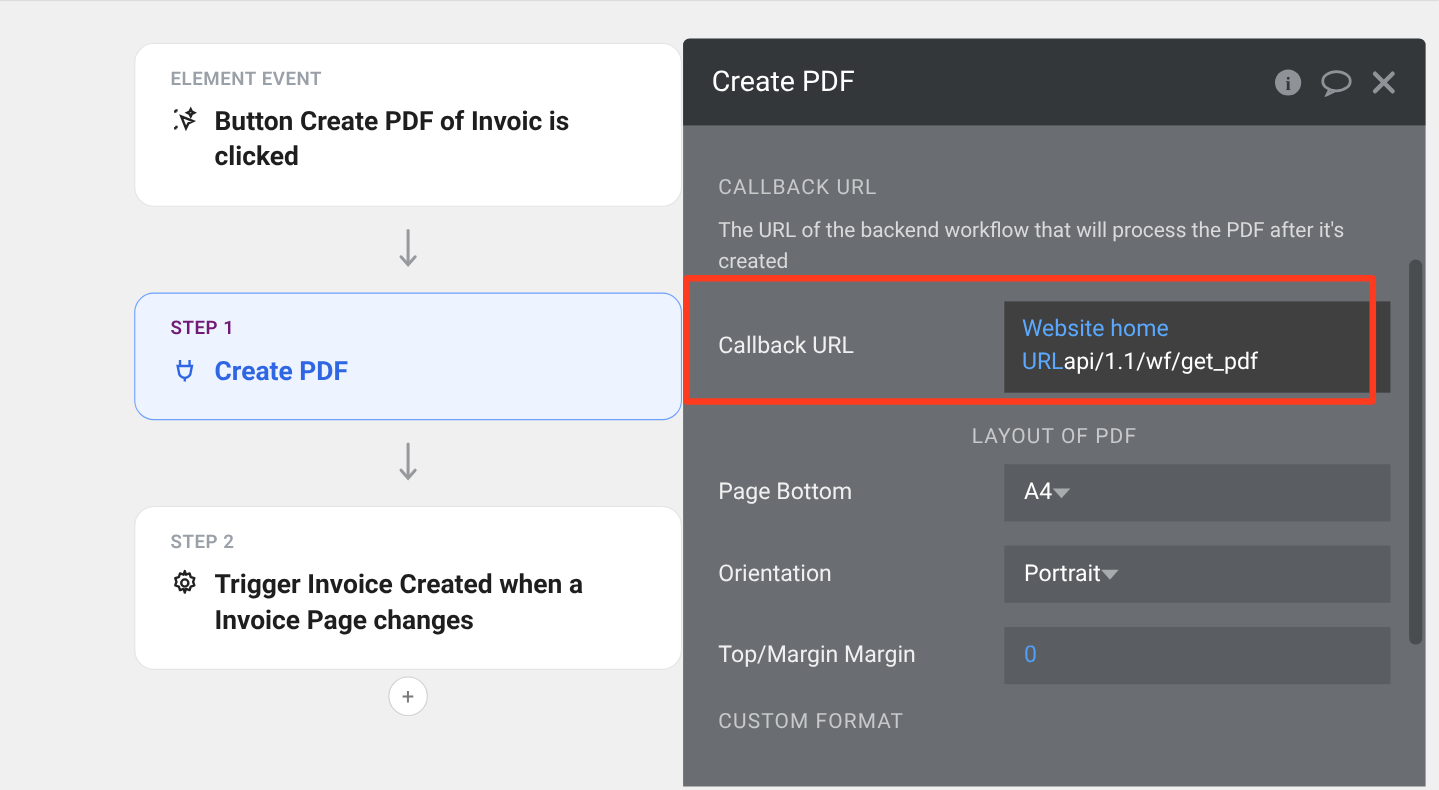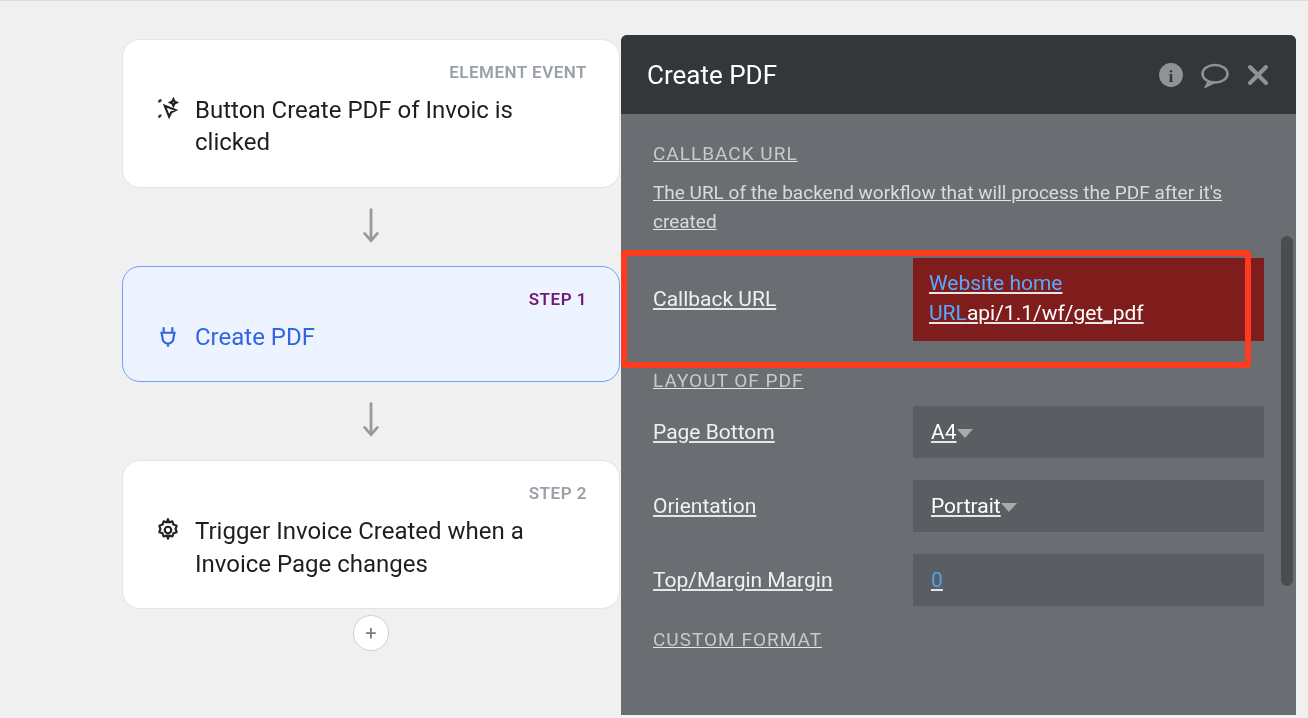--- a/index.html
+++ b/index.html
@@ -31,40 +31,39 @@
   .card.selected {
     background: #eef4ff;
     border: 1px solid #6ea0ff;
   }
   .card-label {
     font-size: 17px;
     font-weight: 600;
     letter-spacing: 0.5px;
     color: #9aa0a8;
     margin-bottom: 12px;
-    text-align: right;
   }
   .card.selected .card-label {
     color: #701a75;
   }
   .card-body {
     display: flex;
     align-items: flex-start;
     gap: 14px;
   }
   .card-body .icon {
     width: 26px;
     flex: 0 0 26px;
     margin-top: 2px;
     color: #222;
   }
   .card.selected .card-body .icon { color: #2f66e3; }
   .card-title {
     font-size: 24px;
-    font-weight: 400;
+    font-weight: 700;
     color: #1e1e1e;
     line-height: 1.35;
   }
   .card.selected .card-title { color: #2f66e3; }
 
   .arrow {
     width: 498px;
     margin-left: 122px;
     display: flex;
     justify-content: center;
@@ -117,25 +116,24 @@
     display: flex;
     gap: 16px;
     color: #8f9398;
     align-items: center;
   }
   .panel-header .icons span {
     cursor: pointer;
     display: inline-flex;
   }
   .panel-body {
-    padding: 20px 32px;
+    padding: 36px 32px;
     font-size: 20px;
     position: relative;
     height: 600px;
-    text-decoration: underline;
   }
   .sect-label {
     letter-spacing: 1px;
     color: #c7c9cb;
     font-size: 19px;
     margin: 8px 0 14px;
   }
   .help {
     color: #d9dadb;
     font-size: 19px;
@@ -158,21 +156,21 @@
     background: #5a5e62;
     padding: 14px 18px;
     font-size: 21px;
     color: #fff;
     display: flex;
     align-items: center;
   }
   .field .chev { color: #a8abae; }
   .expr-box {
     flex: 1;
-    background: #7f1d1d;
+    background: #404040;
     padding: 10px 16px 12px;
     font-size: 21px;
     line-height: 1.45;
   }
   .expr-dyn { color: #5aa9ff; }
   .expr-static { color: #fff; }
   .margin-input {
     flex: 1;
     background: #5a5e62;
     padding: 14px 18px;
@@ -294,21 +292,21 @@
 
       <div class="row" style="position:relative;">
         <div class="lbl">Callback URL</div>
         <div class="expr-box">
           <span class="expr-dyn">Website home URL</span><span class="expr-static">api/1.1/wf/get_pdf</span>
         </div>
       </div>
 
       <div class="highlight-box" style="left:0px; top:136px; width:630px; height:118px;"></div>
 
-      <div class="sect-label" style="margin-top:28px;">LAYOUT OF PDF</div>
+      <div class="sect-label" style="margin-top:28px;text-align:center;">LAYOUT OF PDF</div>
 
       <div class="row">
         <div class="lbl">Page Bottom</div>
         <div class="field">
           <span>A4</span>
           <span class="chev">
             <svg width="16" height="12" viewBox="0 0 16 12" fill="currentColor">
                 <polygon points="0,2 16,2 8,11"></polygon>
               </svg>
           </span>

